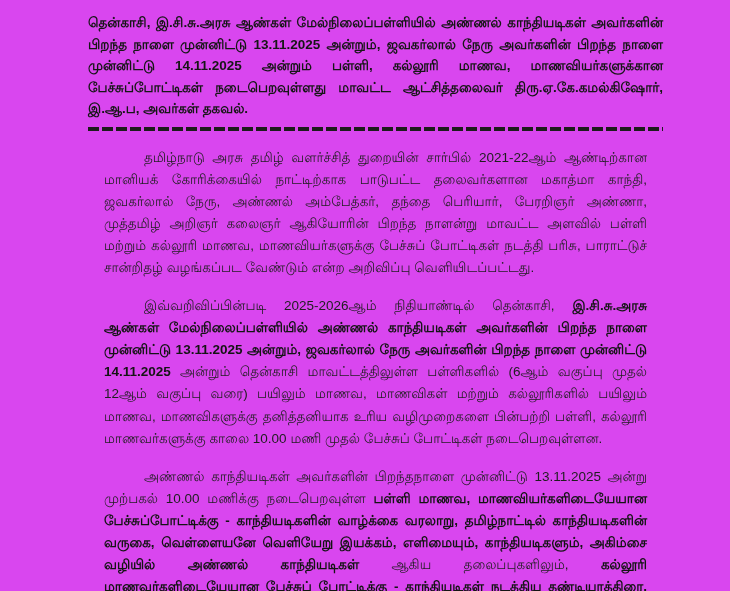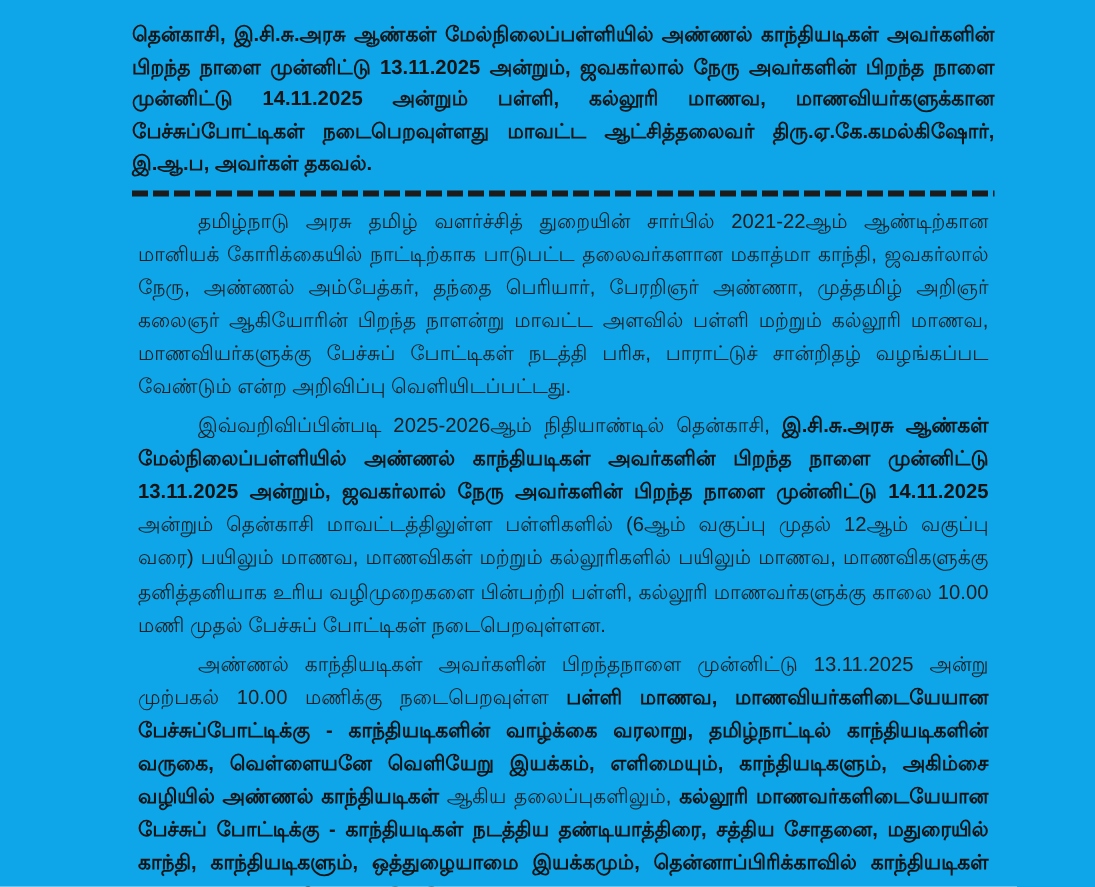--- a/index.html
+++ b/index.html
@@ -11,21 +11,21 @@
     height: 591px;
     overflow: hidden;
     background: #fcfcfc;
     font-family: "Liberation Sans", "DejaVu Sans", sans-serif;
   }
   .page {
     box-sizing: border-box;
     width: 730px;
     height: 591px;
     padding: 12px 67px 0 88px;
-    background: #0ea5e9;
+    background: #d946ef;
     color: #1b1b1b;
   }
   .doc-header {
     font-weight: bold;
     font-size: 13.5px;
     line-height: 21.5px;
     text-align: justify;
     margin: 0;
     color: #161616;
   }
@@ -38,21 +38,21 @@
       rgba(0,0,0,0) 11px, rgba(0,0,0,0) 14px
     );
   }
   .doc-body {
     font-size: 13.5px;
     line-height: 22.1px;
     text-align: justify;
     color: #1e1e1e;
   }
   .para {
-    margin: 4px;
+    margin: 16px;
     text-indent: 40px;
   }
   .seg { font-weight: normal; }
   .seg.bold { font-weight: bold; color: #141414; }
 </style>
 </head>
 <body>
 
 <div class="page">
   <p class="doc-header">தென்காசி, இ.சி.சு.அரசு ஆண்கள் மேல்நிலைப்பள்ளியில் அண்ணல் காந்தியடிகள் அவர்களின் பிறந்த நாளை முன்னிட்டு 13.11.2025 அன்றும், ஜவகர்லால் நேரு அவர்களின் பிறந்த நாளை முன்னிட்டு 14.11.2025 அன்றும் பள்ளி, கல்லூரி மாணவ, மாணவியர்களுக்கான பேச்சுப்போட்டிகள் நடைபெறவுள்ளது மாவட்ட ஆட்சித்தலைவர் திரு.ஏ.கே.கமல்கிஷோர், இ.ஆ.ப, அவர்கள் தகவல்.</p>

